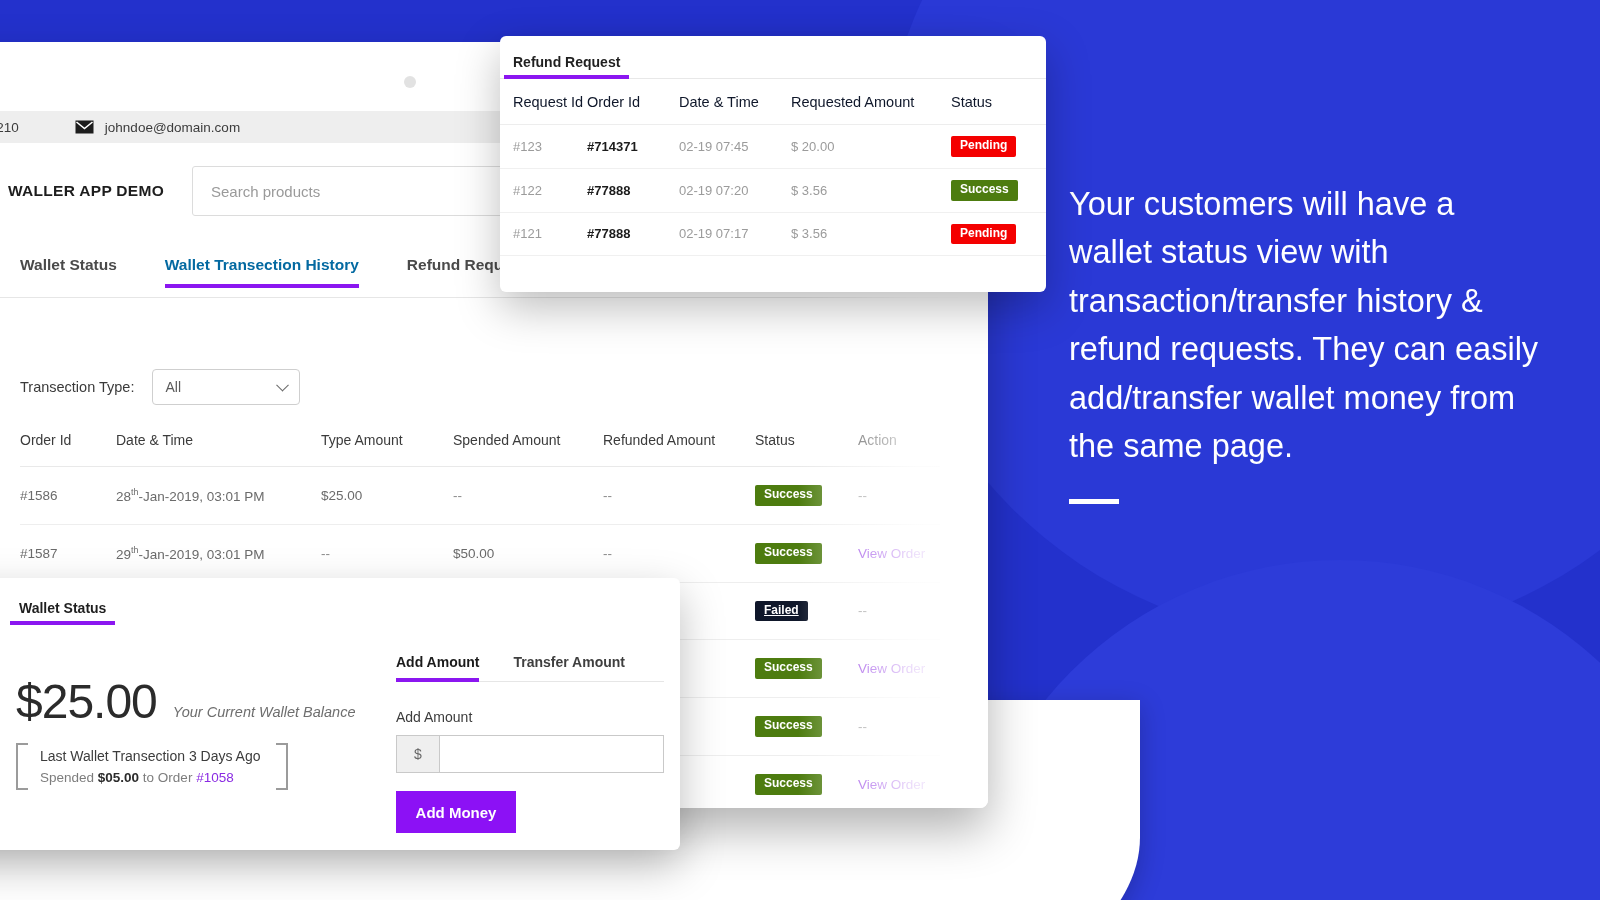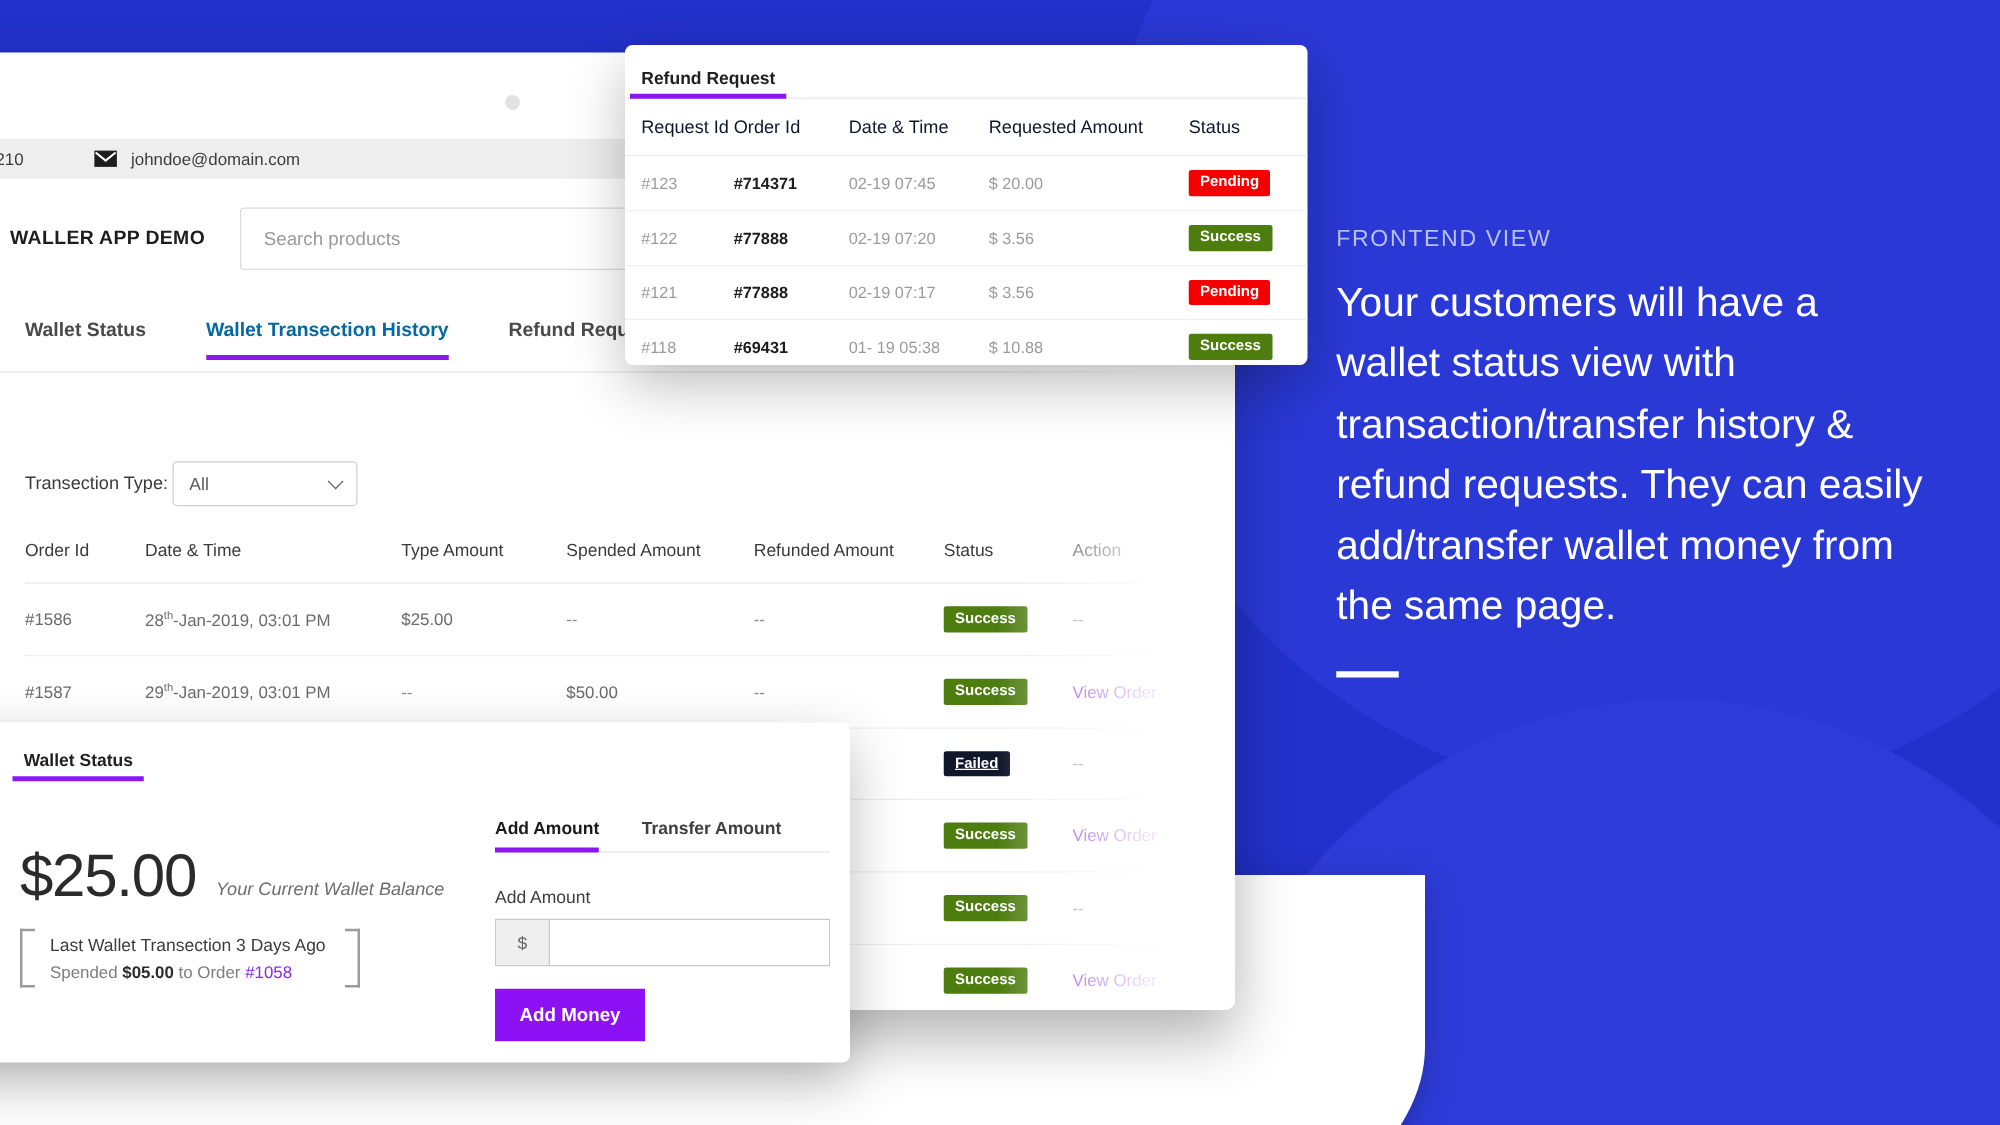--- a/index.html
+++ b/index.html
@@ -99,21 +99,21 @@
   .tabs-main .tab {
     font-size:15.5px; font-weight:700; color:#4a4a4a;
     padding:0 0 13px 0; margin-right:48px; position:relative; cursor:pointer; white-space:nowrap;
   }
   .tabs-main .tab.active { color:#0369a1; }
   .tabs-main .tab.active::after {
     content:""; position:absolute; left:0; right:0; bottom:-1px; height:4px; background:#8b16f0;
   }
 
   
-  .filter-row { position:absolute; left:150px; top:327px; display:flex; align-items:center; gap:4px; }
+  .filter-row { position:absolute; left:150px; top:327px; display:flex; align-items:center; gap:18px; }
   .filter-row .flabel { font-size:14.5px; color:#3a3a3a; }
   .selbox {
     width:148px; height:36px; border:1px solid #cfcfcf; border-radius:4px;
     background:#fff; display:flex; align-items:center; padding:0 12px;
     font-size:14px; color:#5a5a5a; position:relative; cursor:pointer;
   }
   .selbox .chev {
     position:absolute; right:12px; top:50%; width:9px; height:9px;
     border-right:1.7px solid #6a6a6a; border-bottom:1.7px solid #6a6a6a;
     transform:translateY(-70%) rotate(45deg);
@@ -393,27 +393,20 @@
           <td class="w4">$ 3.56</td>
           <td class="w5"><span class="badge success">Success</span></td>
         </tr>
         <tr>
           <td class="w1">#121</td>
           <td class="w2 bold">#77888</td>
           <td class="w3">02-19 07:17</td>
           <td class="w4">$ 3.56</td>
           <td class="w5"><span class="badge pending">Pending</span></td>
         </tr>
-        <tr>
-          <td class="w1">#118</td>
-          <td class="w2 bold">#69431</td>
-          <td class="w3">01- 19 05:38</td>
-          <td class="w4">$ 10.88</td>
-          <td class="w5"><span class="badge success">Success</span></td>
-        </tr>
       </tbody>
   </table>
 </div>
 
 <div id="wallet-card">
   <div class="wc-tab">Wallet Status</div>
 
   <div class="balance-row">
     <div class="balance-amt">$25.00</div>
     <div class="balance-cap">Your Current Wallet Balance</div>
@@ -436,16 +429,15 @@
     <div class="wc-fieldlabel">Add Amount</div>
     <div class="amount-input">
       <div class="pfx">$</div>
       <input type="text" placeholder="" style="">
     </div>
     <button class="addmoney">Add Money</button>
   </div>
 </div>
 
 <div id="promo">
-  <div class="eyebrow">FRONTEND VIEW</div>
   <div class="headline">Your customers will have a wallet status view with transaction/transfer history &amp; refund requests. They can easily add/transfer wallet money from the same page.</div>
   <div class="rule"></div>
 </div>
 
 </body></html>

